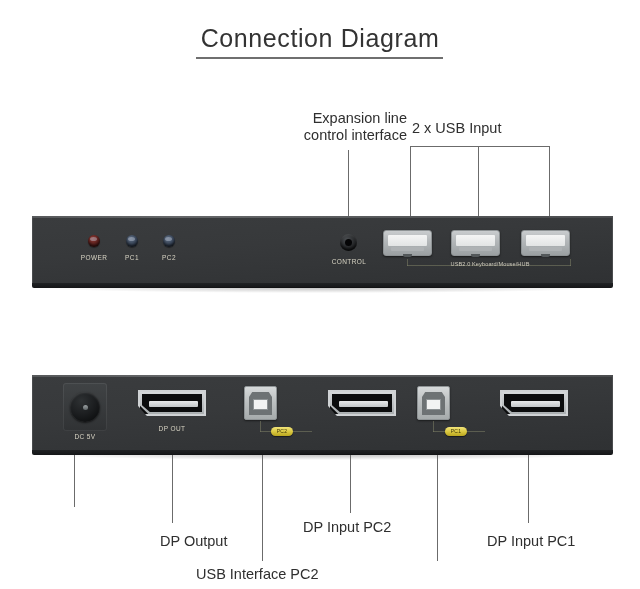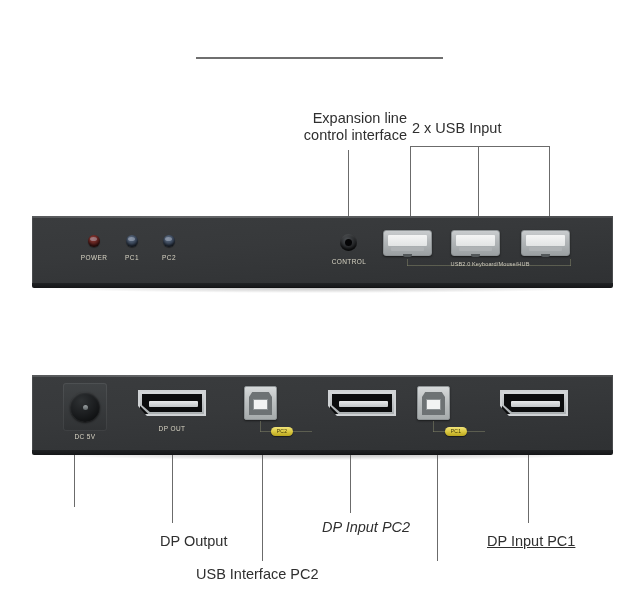--- a/index.html
+++ b/index.html
@@ -193,20 +193,21 @@
   }
 
   
   .silk{position:absolute;background:#7d8066;opacity:.55;}
 </style>
 </head>
 <body>
 
 <div id="stage">
 
+  <div class="title">Connection Diagram</div>
   <div class="title-underline"></div>
 
   <div class="callout two-line" style="left:261px;top:110px;width:146px;text-align:right;">
     <span>Expansion line</span><br>
     <span>control interface</span>
   </div>
 
   <div class="callout" style="left:412px;top:120px;">2 x USB Input</div>
 
   <div class="vline" style="left:348px;top:150px;height:88px;"></div>
@@ -319,16 +320,16 @@
 
   <div class="vline" style="left:74px;top:455px;height:52px;"></div>
   <div class="vline" style="left:172px;top:455px;height:68px;"></div>
   <div class="vline" style="left:262px;top:455px;height:106px;"></div>
   <div class="vline" style="left:350px;top:455px;height:58px;"></div>
   <div class="vline" style="left:437px;top:455px;height:106px;"></div>
   <div class="vline" style="left:528px;top:455px;height:68px;"></div>
 
   <div class="callout" style="left:160px;top:533px;">DP Output</div>
   <div class="callout" style="left:196px;top:566px;">USB Interface PC2</div>
-  <div class="callout" style="left:322px;top:519px;font-style:italic;">DP Input PC2</div>
-  <div class="callout" style="left:487px;top:533px;text-decoration:underline;">DP Input PC1</div>
+  <div class="callout" style="left:303px;top:519px;">DP Input PC2</div>
+  <div class="callout" style="left:487px;top:533px;">DP Input PC1</div>
 
 </div>
 
 </body></html>

